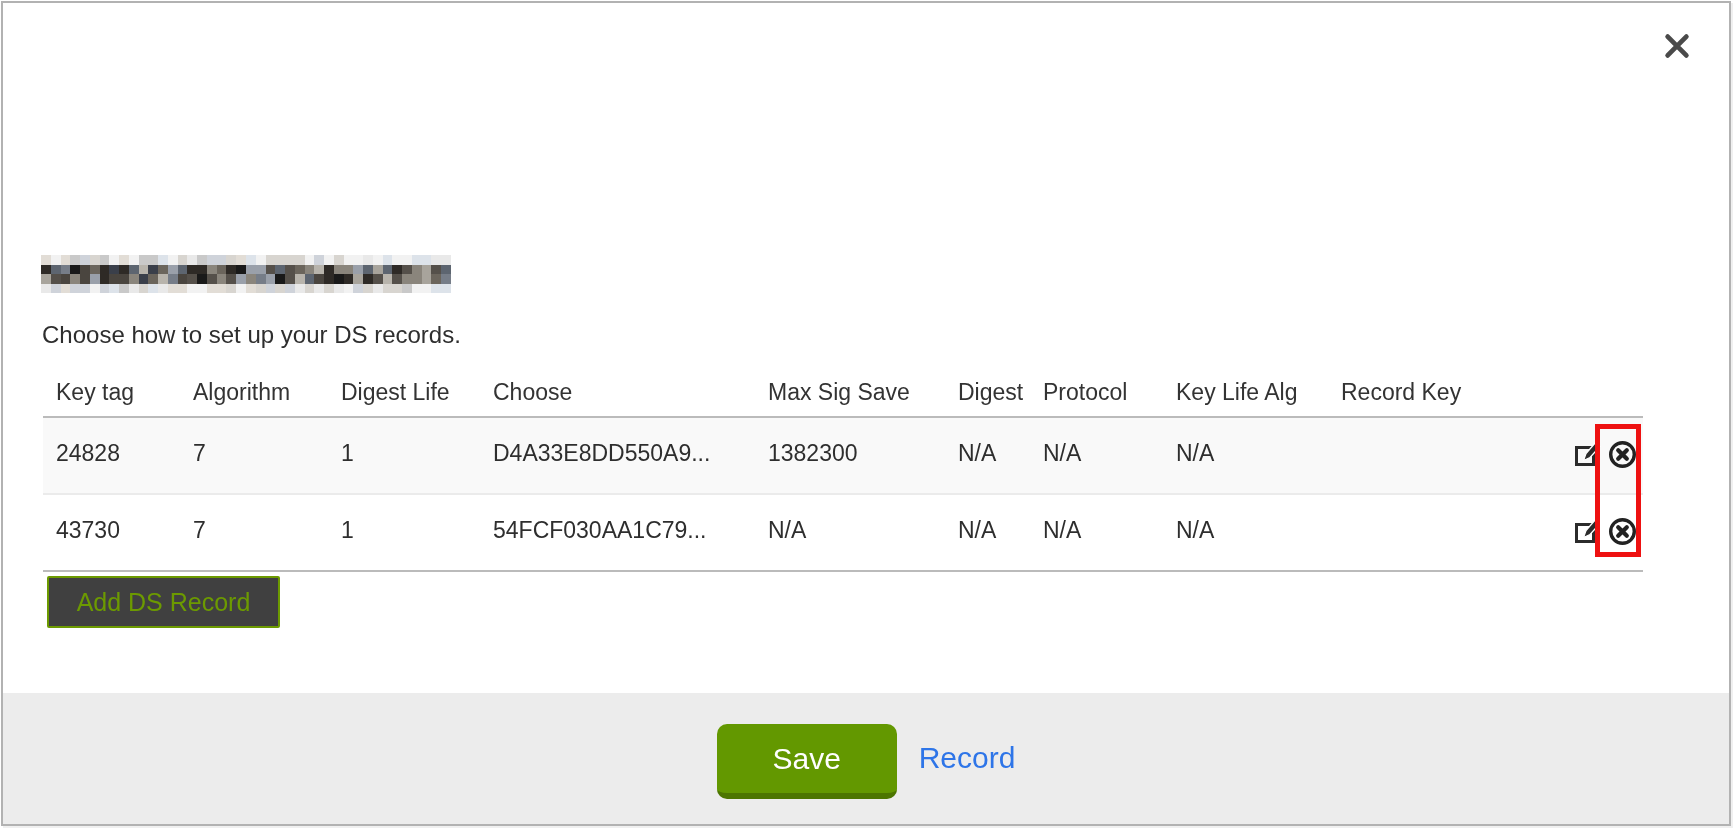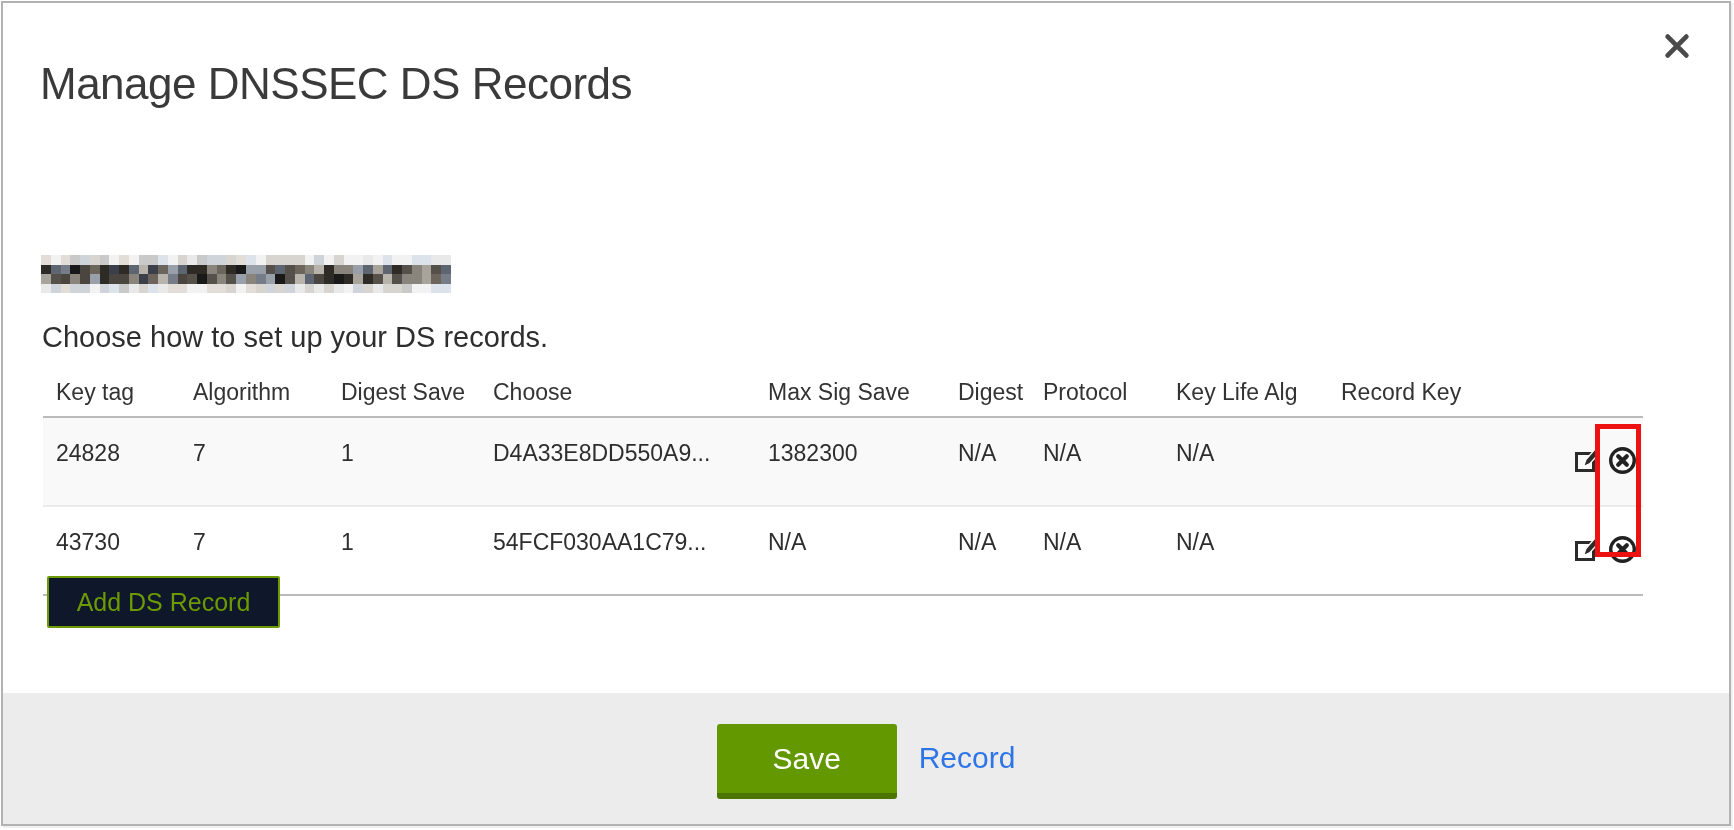--- a/index.html
+++ b/index.html
@@ -21,74 +21,73 @@
     display:flex; align-items:center; justify-content:center; cursor:pointer;
     background:none; border:none; padding:0;
   }
   .redacted {
     position:absolute; left:38px; top:252px; width:410px; height:38px;
     display:grid; grid-template-rows:repeat(4,1fr);
   }
   .redacted .rrow { display:grid; grid-auto-flow:column; grid-auto-columns:1fr; }
   .instruction {
     position:absolute; left:39px; top:318px;
-    font-size:29px; color:#2e2e2e;
+    font-size:24px; color:#2e2e2e;
   }
   .ds-table {
     position:absolute; left:40px; top:366px; width:1600px;
     border-collapse:collapse; table-layout:fixed; font-size:23px; color:#2e2e2e;
   }
   .ds-table th {
     text-align:left; font-weight:normal; color:#333333;
     height:47px; padding:0 0 0 13px; vertical-align:middle;
     border-bottom:2px solid #bbbbbb; white-space:nowrap; overflow:hidden;
   }
   .ds-table td {
-    height:71px; padding:0 0 16px 13px; vertical-align:middle;
+    height:71px; padding:0 0 4px 13px; vertical-align:middle;
     white-space:nowrap; overflow:hidden;
   }
   .ds-table tbody tr:first-child { background:#f9f9f9; }
   .ds-table tbody tr:first-child td { border-bottom:2px solid #ebebeb; }
   .ds-table tbody tr:last-child td { border-bottom:2px solid #bbbbbb; }
   .actions-cell { padding:0 6px 0 0 !important; }
   .actions-wrap { display:flex; align-items:center; justify-content:flex-end; gap:7px; }
   .icon-btn { background:none; border:none; padding:0; cursor:pointer; display:flex; align-items:center; }
   .annotation-box {
     position:absolute; left:1592px; top:421px; width:36px; height:123px;
     border:5px solid var(--red,#ee1111); pointer-events:none; z-index:5;
   }
   .add-btn {
     position:absolute; left:44px; top:573px; width:233px; height:52px;
-    background:#0f172a; border:2px solid var(--green,#6c9a00); border-radius:2px;
+    background:#404040; border:2px solid var(--green,#6c9a00); border-radius:2px;
     color:var(--green,#6c9a00); font-size:25px; cursor:pointer;
     font-family:inherit;
   }
   .footer {
     position:absolute; left:0; right:0; bottom:0; top:690px;
     background:#ececec; display:flex; justify-content:center; align-items:flex-start;
     gap:22px; padding-top:31px; box-sizing:border-box;
   }
   .save-btn {
     width:180px; height:75px; background:var(--save-green,#639800);
     border:none; border-bottom:6px solid var(--save-green-dark,#4c7500);
-    border-radius:3px; color:#ffffff; font-size:30px; cursor:pointer;
+    border-radius:10px; color:#ffffff; font-size:30px; cursor:pointer;
     font-family:inherit;
   }
   .cancel-link {
     background:none; border:none; padding:0; margin-top:17px;
     color:var(--blue,#2e75e8); font-size:30px; cursor:pointer; text-decoration:none;
     font-family:inherit;
   }
 </style>
 </head>
 <body>
 
 <div class="modal">
 
-  <h1 class="modal-title">Manage DNSSEC DS Records</h1>
 
   <button class="close-btn">
     <span>
       <svg width="32" height="32" viewBox="0 0 24 24">
         <path d="M5 5 L19 19 M19 5 L5 19" stroke="#4a4a4a" stroke-width="3.6" stroke-linecap="round" fill="none"></path>
       </svg>
     </span>
   </button>
 
   <div class="redacted" id="redacted">
@@ -282,21 +281,21 @@
         <col style="width:85px">
       <col style="width:133px">
         <col style="width:165px">
         <col style="width:230px">
       <col style="width:85px">
     </colgroup>
     <thead>
       <tr>
         <th>Key tag</th>
         <th>Algorithm</th>
-        <th>Digest Save</th>
+        <th>Digest Life</th>
         <th>Choose</th>
         <th>Max Sig Save</th>
         <th>Digest</th>
         <th>Protocol</th>
         <th>Key Life Alg</th>
         <th>Record Key</th>
         <th></th>
       </tr>
     </thead>
     <tbody>

